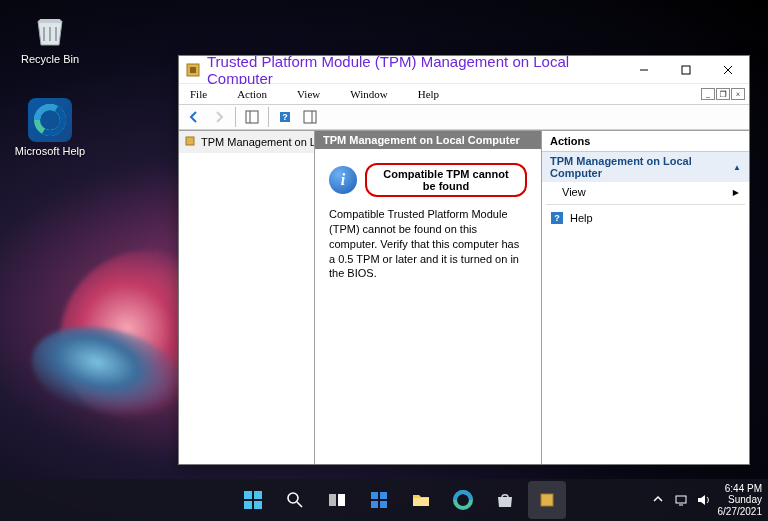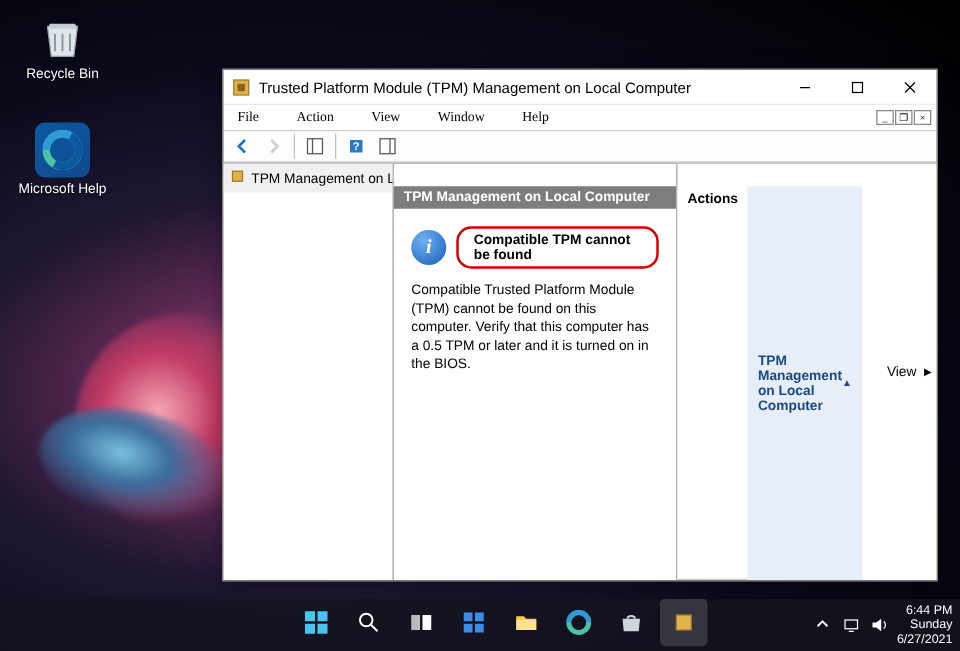--- a/index.html
+++ b/index.html
@@ -62,21 +62,21 @@
     display:flex; flex-direction:column;
   }
   .titlebar {
     height:28px;
     display:flex; align-items:center;
     padding-left:6px;
     background:#fff;
     border-bottom:1px solid #eaeaea;
   }
   .titlebar .tico { width:16px; height:16px; margin-right:6px; }
-  .titlebar .ttl { flex:1; font-size:12px; color:#000000; }
+  .titlebar .ttl { flex:1; font-size:15px; color:#6d28d9; }
   .winbtn { width:42px; height:28px; display:flex; align-items:center; justify-content:center; cursor:pointer; }
   .menubar {
     height:20px;
     display:flex; align-items:center;
     padding-left:3px;
     gap:14px;
     background:#fff;
     font-size:11px;
     font-family:Liberation Serif, serif;
   }
@@ -133,21 +133,20 @@
     flex:1;
     display:flex; flex-direction:column;
     min-width:0;
   }
   .content-hdr, .actions-hdr, .actions-sub {
     background:#7d7d7d;
     color:#fff;
     padding:3px 8px;
     font-size:11px;
     font-weight:bold;
-    margin-top:18px;
   }
   .actions-hdr { background:#fff; color:#000; border-bottom:1px solid #ccc; }
   .actions-sub { background:#e8eef7; color:#184a82; display:flex; align-items:center; }
   .actions-sub .arr { margin-left:auto; font-size:8px; }
   .content-body {
     flex:1;
     padding:14px 14px;
     overflow:auto;
   }
   .msg-row { display:flex; align-items:center; gap:8px; margin-bottom:10px; }
@@ -159,48 +158,49 @@
     display:flex; align-items:center; justify-content:center;
     font-size:16px;
     flex-shrink:0;
   }
   .headline {
     border:2px solid #d40000;
     border-radius:12px;
     padding:3px 12px;
     font-weight:bold;
     font-size:11px;
+    text-align:center;
   }
   .msg-body { font-size:11px; line-height:1.35; color:#000; }
   .actions {
     width:208px;
     border-left:1px solid #a0a0a0;
     background:#fff;
-    display:flex; flex-direction:row;
+    display:flex; flex-direction:column;
   }
   .actions-hdr { font-weight:bold; padding:4px 8px; }
   .action-item {
     display:flex; align-items:center;
     padding:4px 10px 4px 20px;
     gap:6px;
     font-size:11px;
     cursor:pointer;
   }
   .action-item.with-arrow::after {
     content:'▶'; font-size:8px; margin-left:auto;
   }
   .aicon { width:14px; height:14px; display:flex; align-items:center; justify-content:center; }
   
   .taskbar {
     position:absolute;
     left:0; right:0; bottom:0;
     height:42px;
     background:rgba(20,20,30,0.85);
     backdrop-filter:blur(4px);
-    display:flex; align-items:flex-start;
+    display:flex; align-items:center;
     justify-content:center;
     color:#fff;
     padding-left:32px;
   }
   .center-icons { display:flex; gap:4px; }
   .tb-item {
     width:38px; height:38px;
     display:flex; align-items:center; justify-content:center;
     border-radius:4px;
     cursor:pointer;

